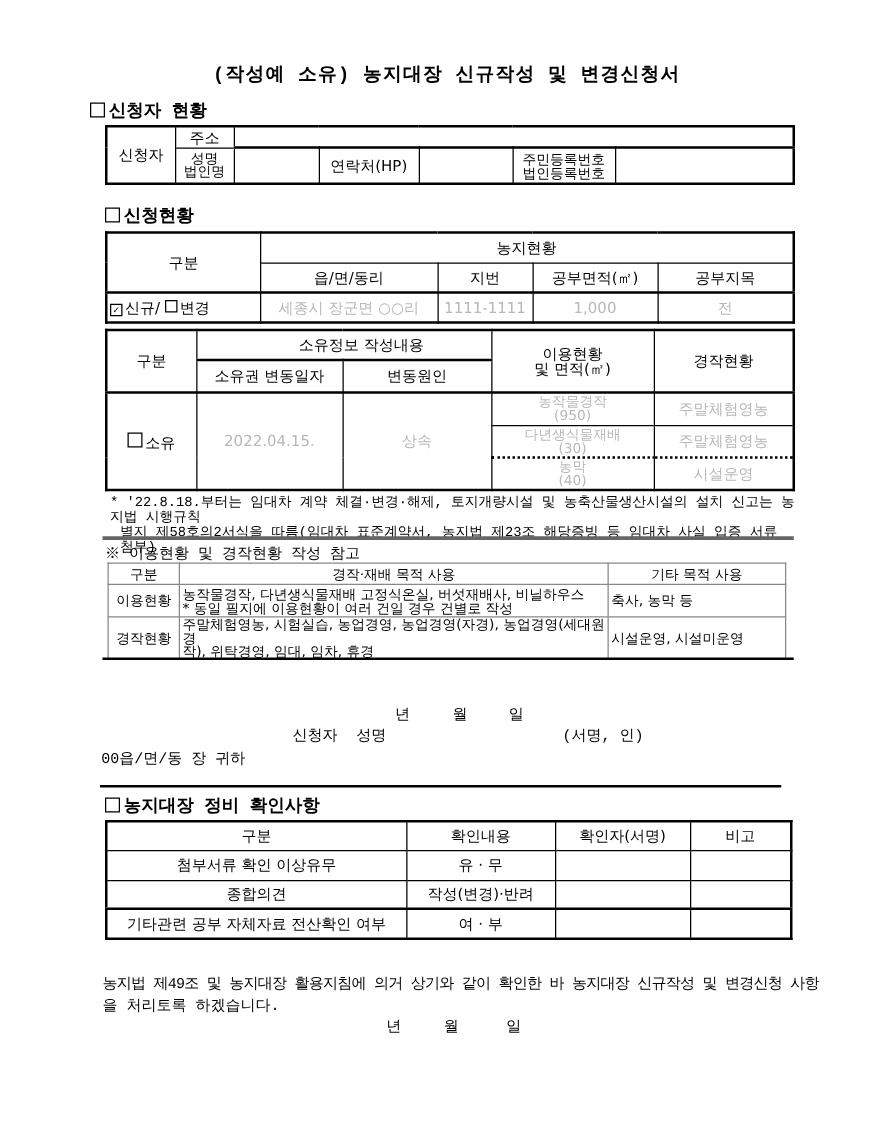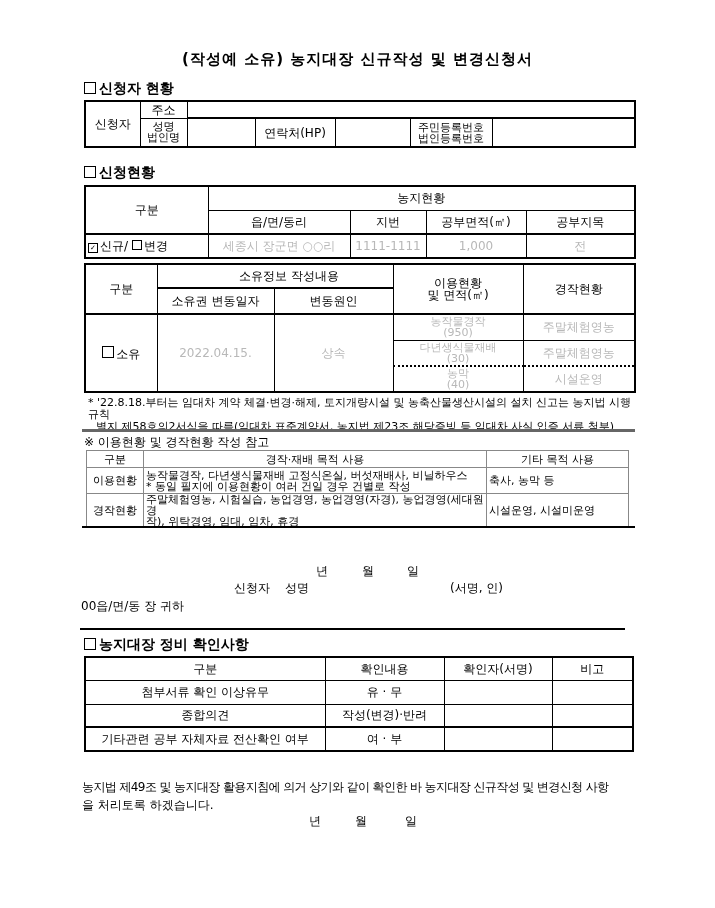--- a/index.html
+++ b/index.html
@@ -1,18 +1,18 @@
 <!DOCTYPE html>
 <html><head>
 <meta charset="utf-8">
 <style>
   html, body { margin:0; padding:0; background:#ffffff; }
   body { width:715px; height:908px; position:relative; overflow:hidden;
          font-family:"DejaVu Sans", sans-serif; color:#000; font-size:12px; }
-  .abs { position:absolute; }
+  .abs { position:absolute;font-family:Liberation Mono, monospace; }
   .title { left:0; width:715px; top:50px; text-align:center; font-size:15px; font-weight:bold; letter-spacing:1px; }
   .sec { font-size:14px; font-weight:bold; }
   .box { display:inline-block; width:10px; height:10px; border:1.5px solid #000; margin-right:3px; vertical-align:-1px; }
   table { border-collapse:collapse; position:absolute; table-layout:fixed; }
   td { border:1px solid #000; text-align:center; vertical-align:middle; padding:0; font-size:12px; line-height:12px; overflow:hidden; }
   .thick { border:2px solid #000; }
   .gray { color:#b8b8b8; }
   .small { font-size:11px; line-height:11px; }
   .dot-b { border-bottom:1px dotted #000; }
   .dot-bb { border-bottom:2px dotted #000; }
@@ -21,21 +21,21 @@
   .note { font-size:11px; line-height:12px; }
   .hr-gray { height:3px; background:#666; }
   .hr-black { height:2px; background:#000; }
   .chk { display:inline-block; width:8px; height:8px; border:1px solid #000; font-size:7px; line-height:8px; text-align:center; vertical-align:0px; margin-right:2px; }
 </style>
 </head>
 <body>
 
 <div class="abs title">(작성예 소유) 농지대장 신규작성 및 변경신청서</div>
 
-<div class="abs sec" style="left:84px; top:80px;">
+<div class="abs sec" style="left:72px; top:80px;">
   <span class="box"></span><span>신청자 현황</span>
 </div>
 <table class="thick" style="left:84px; top:100px; width:550px; height:46px;">
   <colgroup>
       <col style="width:55px">
       <col style="width:47px">
       <col style="width:68px">
       <col style="width:80px">
       <col style="width:75px">
       <col style="width:82px">

